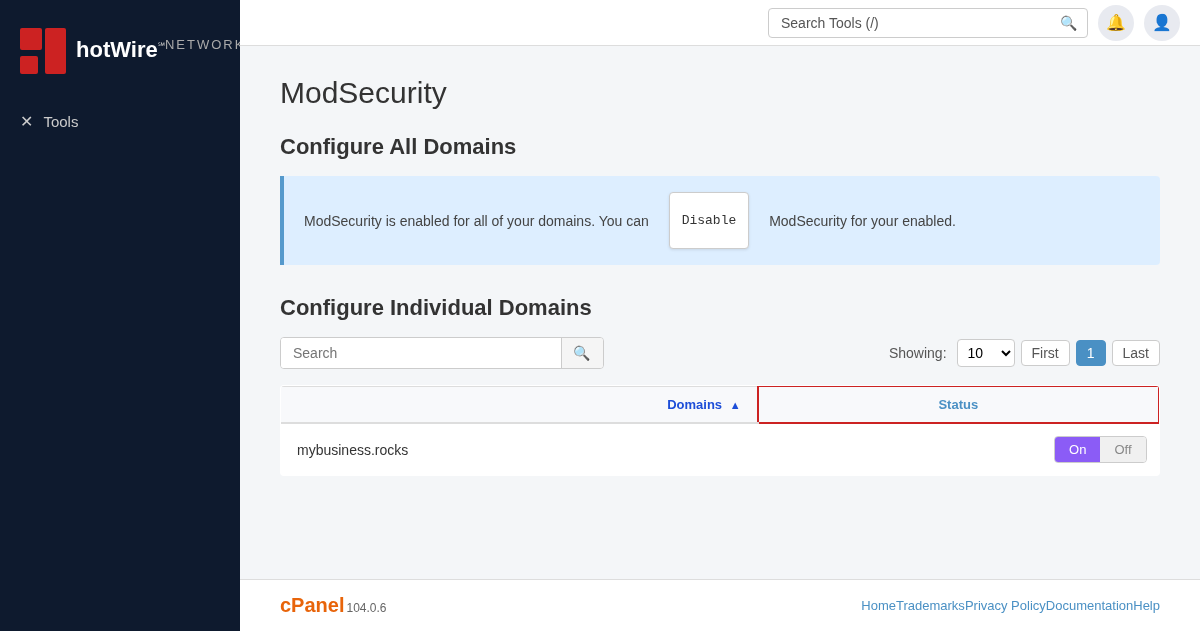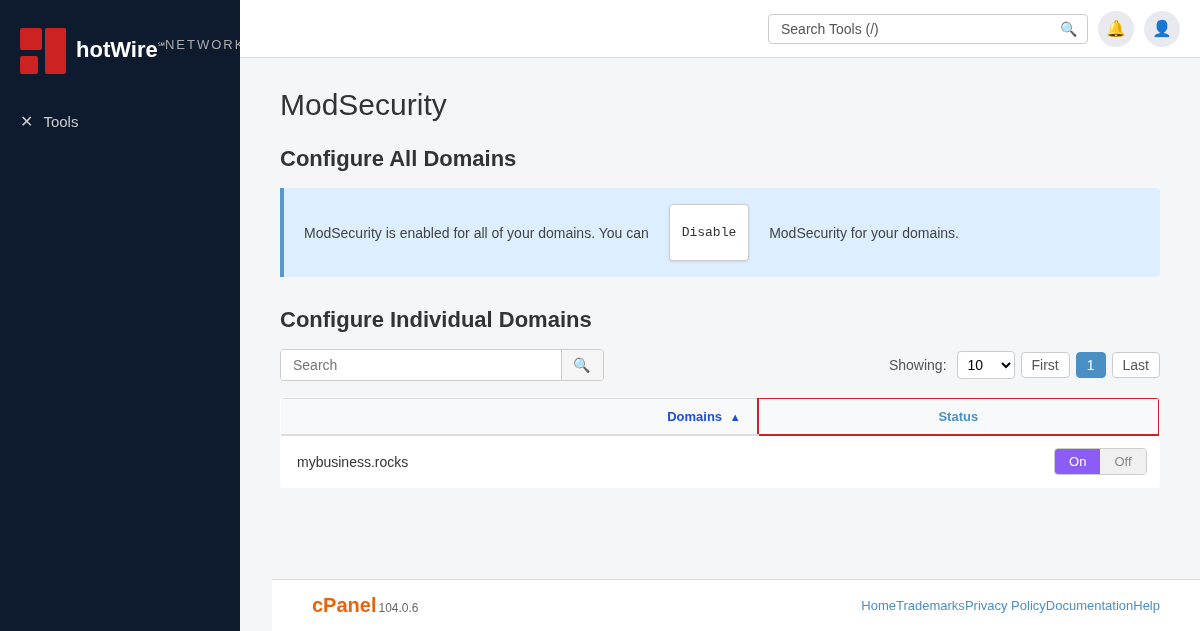--- a/index.html
+++ b/index.html
@@ -51,21 +51,21 @@
     .main-wrapper { flex: 1; display: flex; flex-direction: column; overflow: hidden; }
 
     
     .topbar {
       background: white;
       border-bottom: 1px solid #ddd;
       display: flex;
       align-items: center;
       justify-content: flex-end;
       padding: 0 20px;
-      height: 58px;
+      height: 46px;
       gap: 10px;
     }
     .search-tools-input {
       border: 1px solid #ccc;
       border-radius: 4px;
       padding: 6px 36px 6px 12px;
       font-size: 14px;
       width: 320px;
       color: #555;
       background: white;
@@ -243,21 +243,20 @@
 
     
     .footer {
       background: white;
       border-top: 1px solid #ddd;
       padding: 14px 40px;
       display: flex;
       align-items: center;
       justify-content: space-between;
       font-size: 13px;
-      margin-left: 32px;
     }
     .cpanel-logo { display: flex; align-items: baseline; gap: 2px; }
     .cpanel-text { font-size: 20px; font-weight: bold; color: #e8640a; }
     .cpanel-version { font-size: 12px; color: #666; }
     .footer-links { display: flex; }
     .footer-link { color: #4a90c4; text-decoration: none; font-size: 13px; cursor: pointer; }
   </style>
 </head>
 <body>
 
@@ -302,21 +301,21 @@
     <main class="content">
       <h1 class="page-title">ModSecurity</h1>
 
       <h2 class="section-title">Configure All Domains</h2>
 
       <div class="info-banner">
         <span>ModSecurity is enabled for all of your domains. You can</span>
         &nbsp;
         <button class="disable-btn">Disable</button>
         &nbsp;
-        <span>ModSecurity for your domains.</span>
+        <span>ModSecurity for your enabled.</span>
       </div>
 
       <h2 class="section-title">Configure Individual Domains</h2>
 
       <div class="section-controls">
         <div class="search-wrap">
           <input class="search-input" type="text" placeholder="Search" style="">
           <button class="search-btn">🔍</button>
         </div>
         <div class="pagination-controls">

